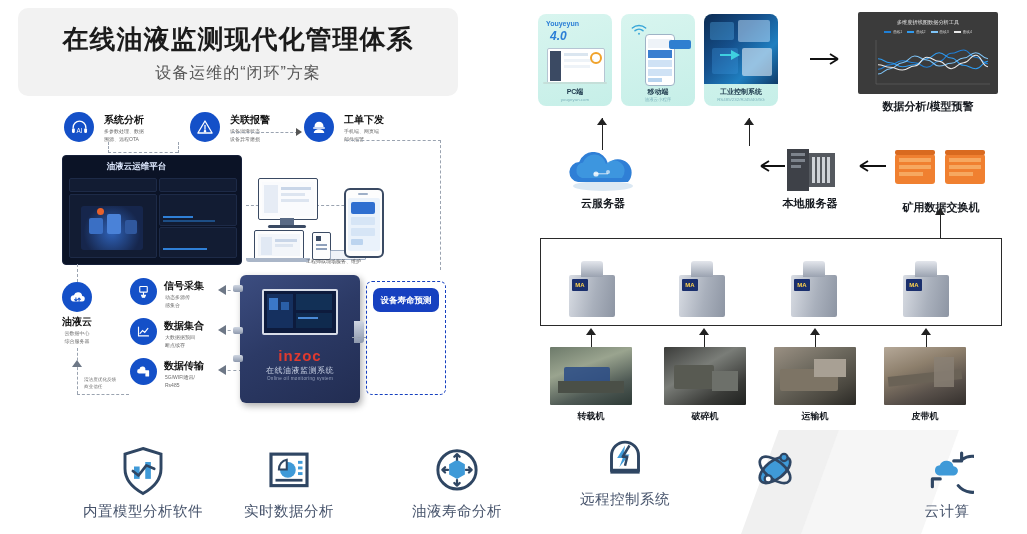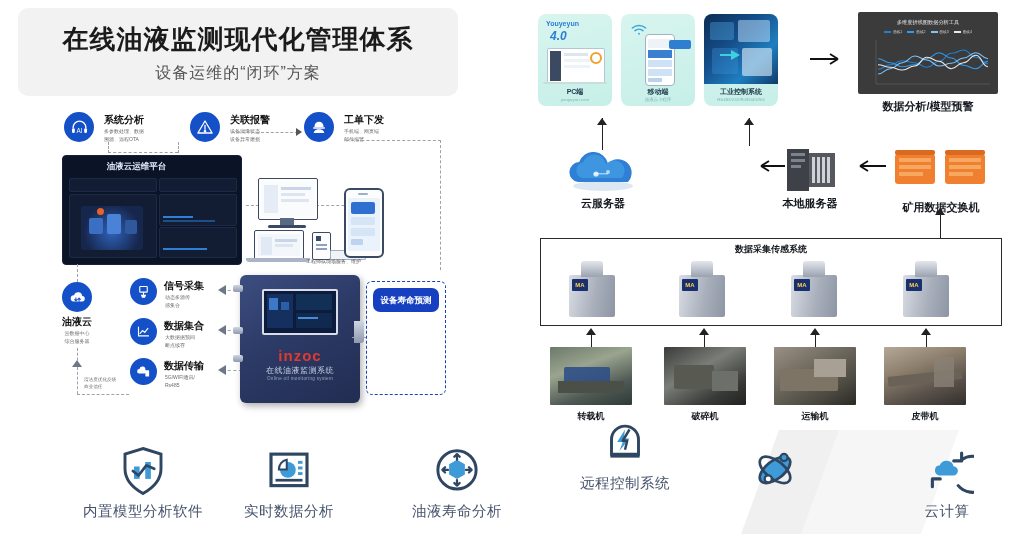--- a/index.html
+++ b/index.html
@@ -330,21 +330,21 @@
       <path d="M24 14l7 4v9l-7 4-7-4v-9z" fill="#3f9ad8"></path>
       <path d="M24 9v5M24 9l-2.4 2.4M24 9l2.4 2.4" stroke="#2f4663" stroke-width="2" stroke-linecap="round"></path>
       <path d="M24 37v-5M24 37l-2.4-2.4M24 37l2.4-2.4" stroke="#2f4663" stroke-width="2" stroke-linecap="round"></path>
       <path d="M11 23h5M11 23l2.4-2.4M11 23l2.4 2.4" stroke="#2f4663" stroke-width="2" stroke-linecap="round"></path>
       <path d="M37 23h-5M37 23l-2.4-2.4M37 23l-2.4 2.4" stroke="#2f4663" stroke-width="2" stroke-linecap="round"></path>
     </svg>
   </div>
   <div class="feat-label">油液寿命分析</div>
 </div>
 
-<div class="feat" style="left:550px;top:412px;">
+<div class="feat" style="left:550px;top:428px;">
   <div class="feat-ico">
     <svg width="54" height="54" viewBox="0 0 48 48" fill="none">
       <path d="M12 34V21a12 12 0 0124 0v13z" stroke="#2f4663" stroke-width="2.6" fill="#fff"></path>
       <rect x="11" y="34" width="26" height="3" fill="#2f4663"></rect>
       <path d="M24 12l-7 11h5l-3 8 9-11h-5z" fill="#3f9ad8"></path>
       <path d="M28 12l-6 10h4l-2 8" stroke="#2f4663" stroke-width="2.2" fill="none" stroke-linejoin="round"></path>
     </svg>
   </div>
   <div class="feat-label">远程控制系统</div>
 </div>
@@ -520,21 +520,20 @@
 </div>
 <div class="abs" style="left:852px;top:158px;">
   <svg width="34" height="12" viewBox="0 0 34 12">
       <path d="M34 6H8M8 6l8-5M8 6l8 5" stroke="#111" stroke-width="1.8" fill="none"></path>
     </svg>
 </div>
 <div class="solid-v" style="left:940px;top:208px;height:30px;"></div>
 <div class="arrow-u" style="left:935px;top:208px;"></div>
 
 <div class="abs" id="sensor-frame">
-  <div id="sensor-frame-title">数据采集传感系统</div>
   <div class="sensor" style="left:18px;">
     <div class="body"></div>
       <div class="cap"></div>
     <div class="tag">MA</div>
   </div>
   <div class="sensor" style="left:128px;">
     <div class="body"></div>
       <div class="cap"></div>
     <div class="tag">MA</div>
   </div>

